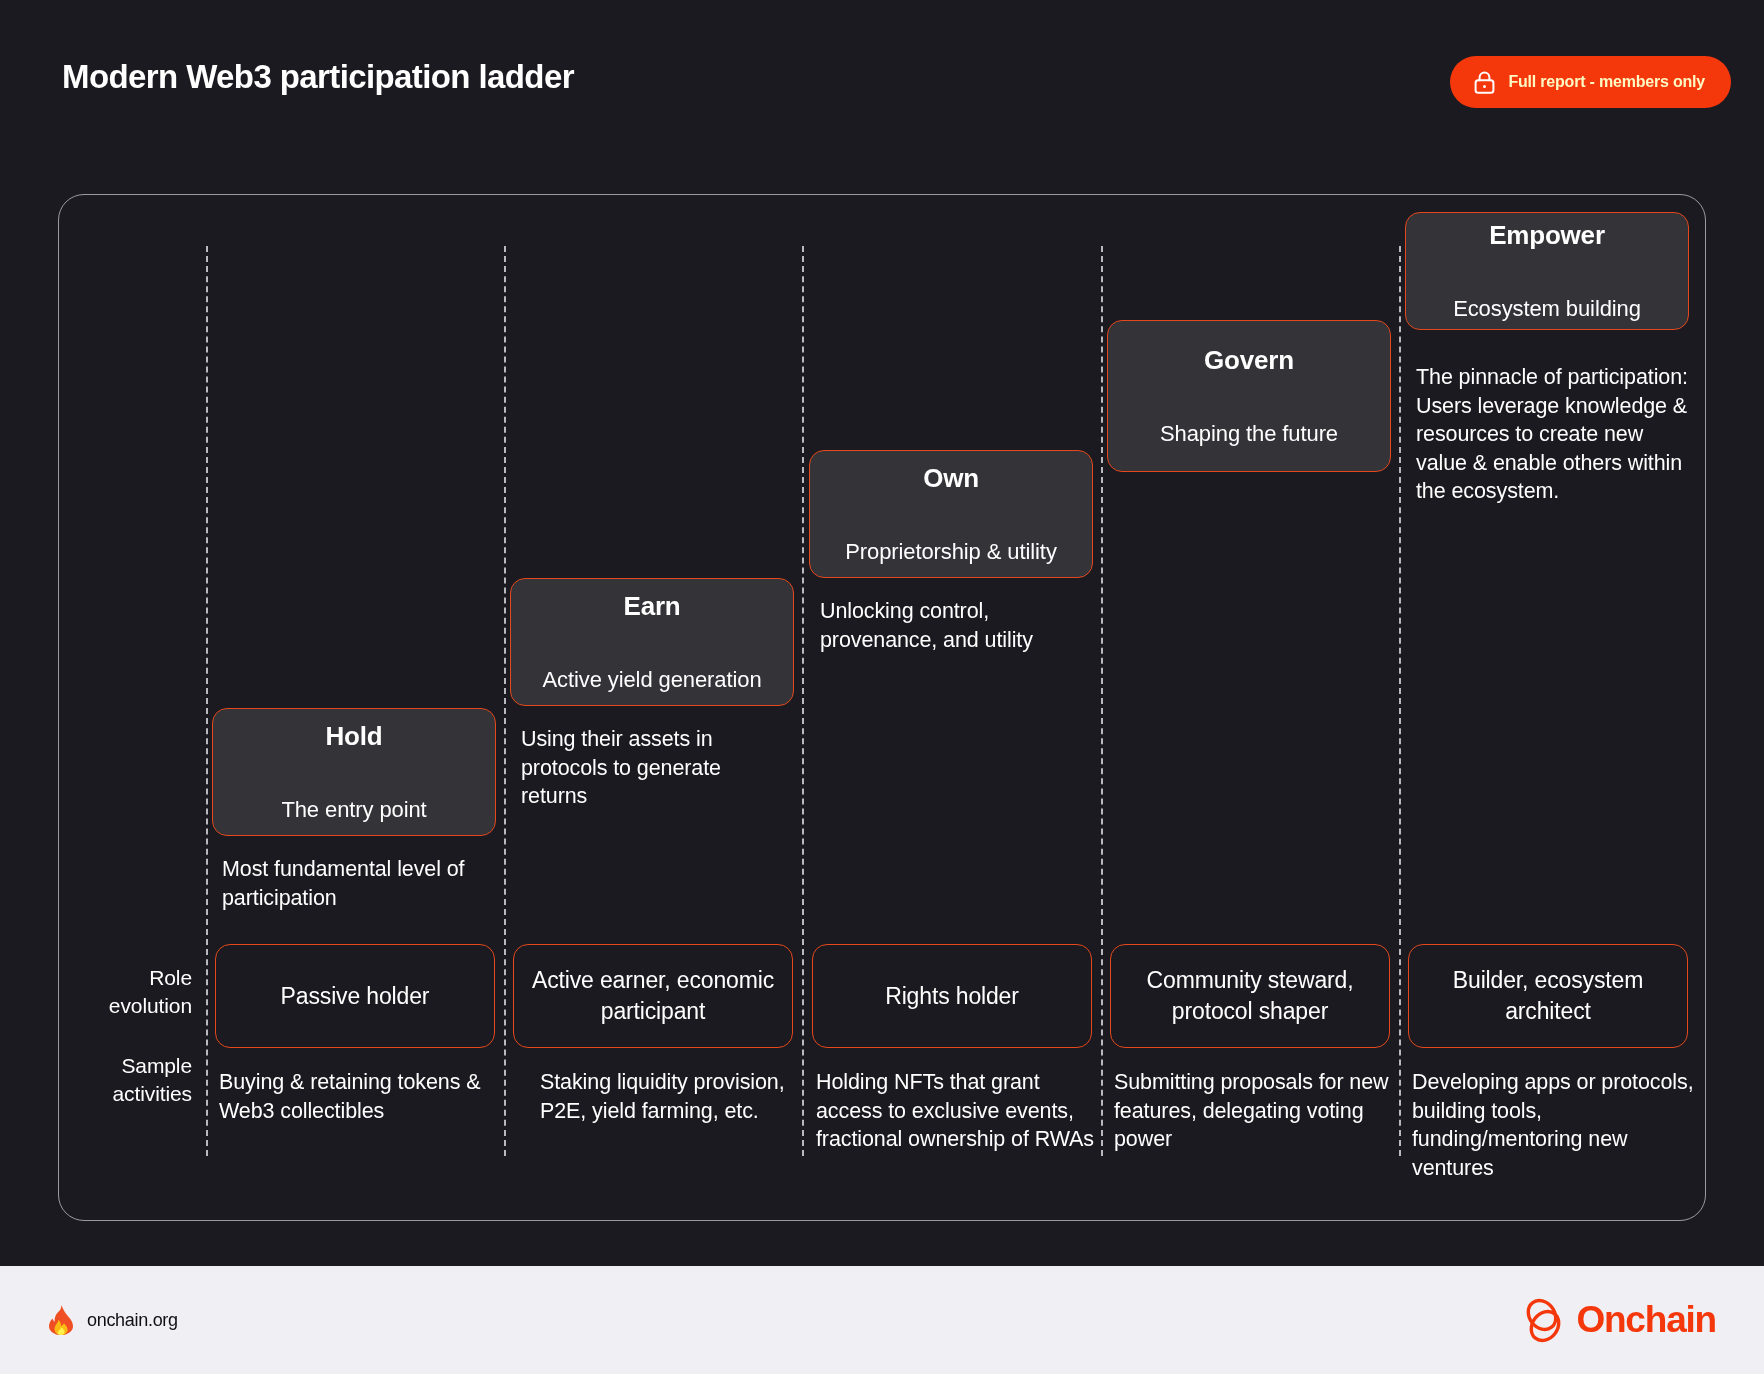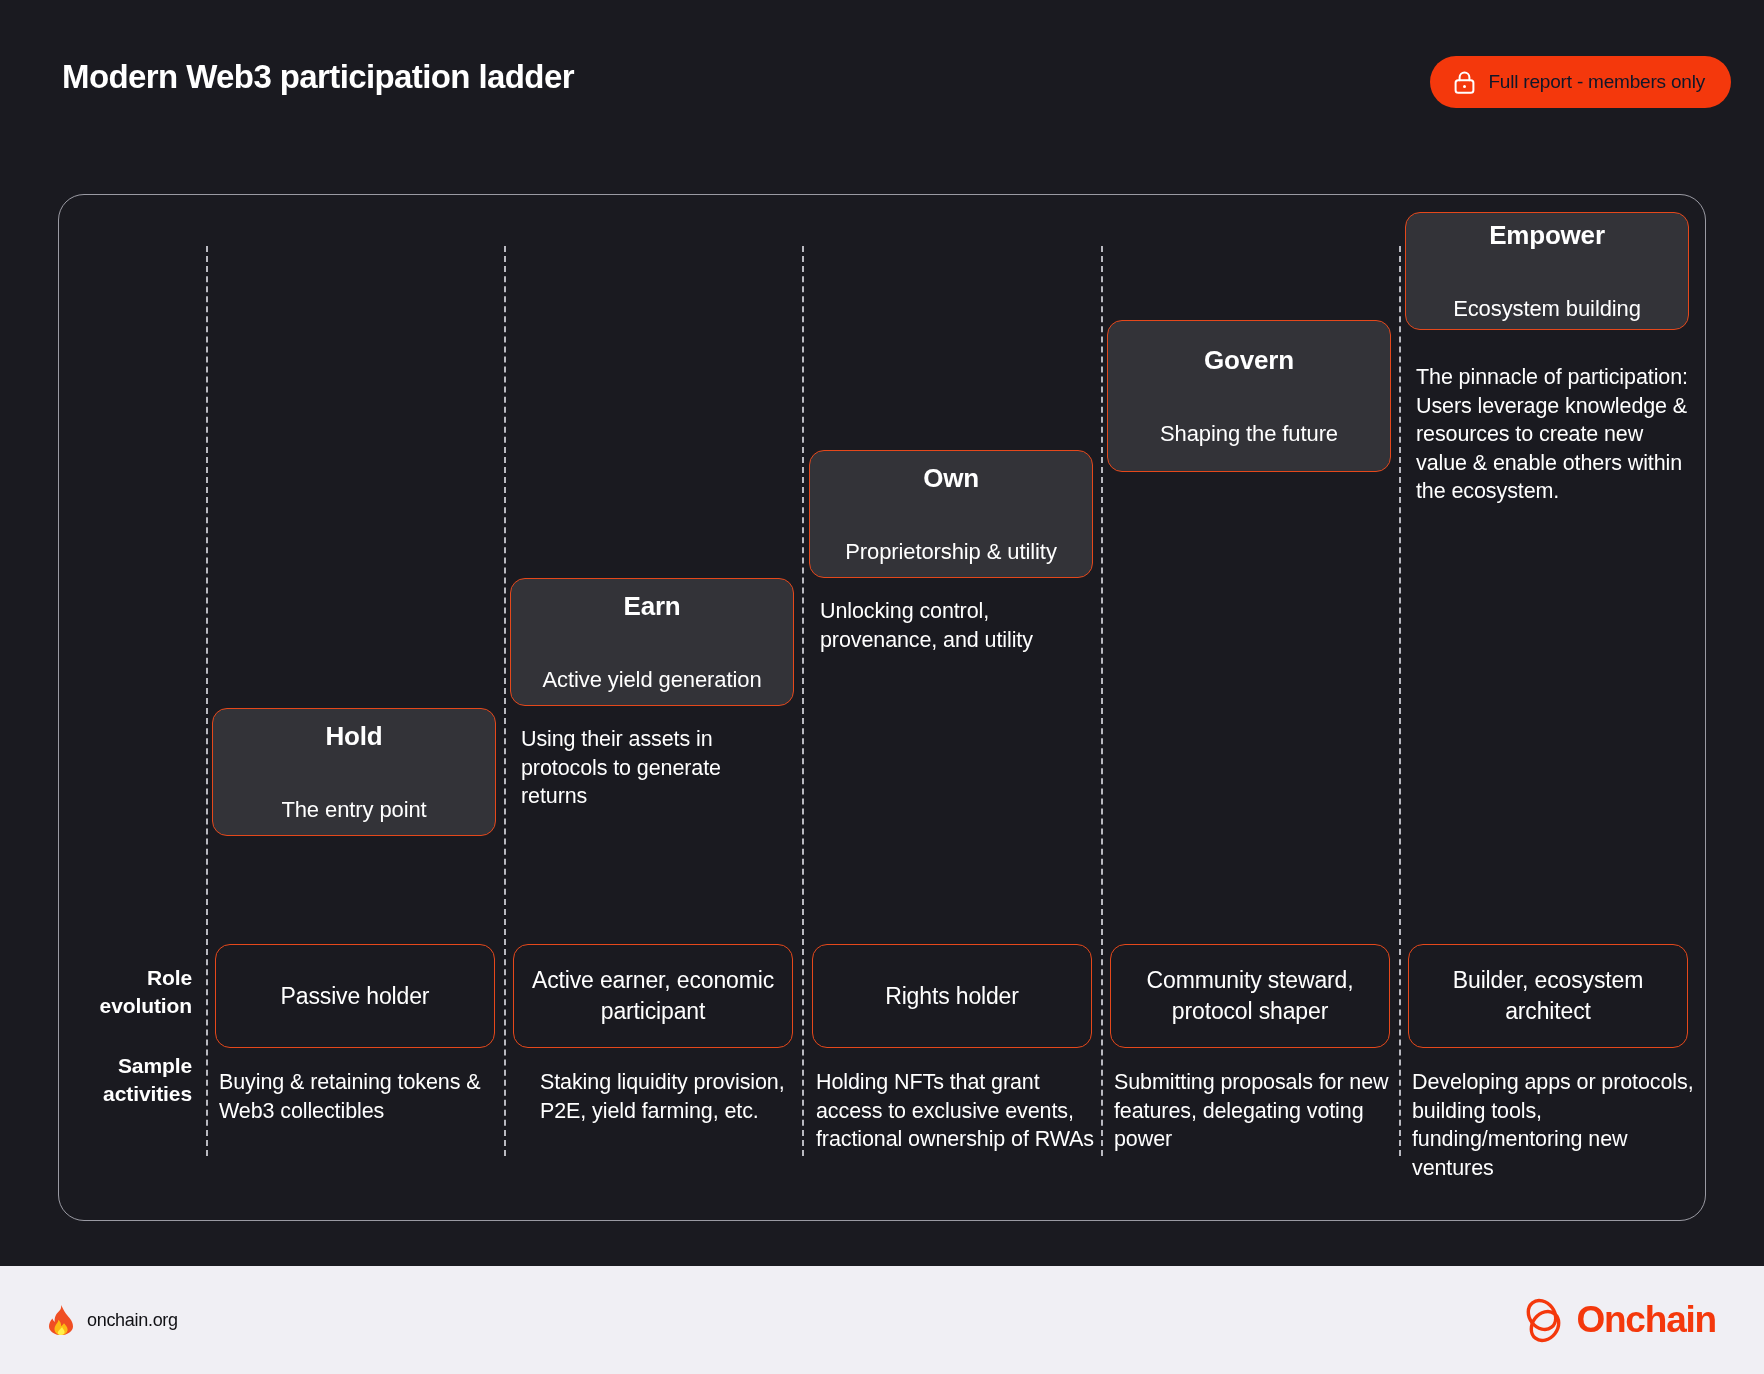--- a/index.html
+++ b/index.html
@@ -43,23 +43,23 @@
     height: 52px;
     border-radius: 26px;
     background: #F4380C;
     display: flex;
     align-items: center;
     gap: 13px;
     padding: 0 26px 0 24px;
   }
   .members-badge .lock-icon { display: block; width: 21px; height: 23px; }
   .members-badge-label {
-    font-size: 19px;
-    font-weight: normal;
-    color: #0f172a;
+    font-size: 16px;
+    font-weight: bold;
+    color: #fef9c3;
     white-space: nowrap;
     letter-spacing: -0.2px;
   }
 
   
   .frame {
     position: absolute;
     left: 58px;
     top: 194px;
     width: 1648px;
@@ -119,21 +119,21 @@
     color: #ffffff;
     letter-spacing: -0.1px;
   }
 
   
   .row-label {
     position: absolute;
     text-align: right;
     font-size: 21px;
     line-height: 28px;
-    font-weight: bold;
+    font-weight: normal;
     color: #ffffff;
     letter-spacing: -0.1px;
   }
   .role-card {
     position: absolute;
     top: 944px;
     height: 104px;
     border: 1.5px solid #E5481B;
     border-radius: 15px;
     background: transparent;
@@ -226,20 +226,21 @@
     <div class="divider" style="left:206px;"></div>
     <div class="divider" style="left:504px;"></div>
     <div class="divider" style="left:802px;"></div>
     <div class="divider" style="left:1101px;"></div>
     <div class="divider" style="left:1399px;"></div>
 
     <div class="step-card" style="left:212px; top:708px; width:284px; height:128px;">
       <span class="step-title">Hold</span>
       <span class="step-sub">The entry point</span>
     </div>
+    <div class="step-desc" style="left:222px; top:855px; width:270px;">Most fundamental level of participation</div>
 
     <div class="step-card" style="left:510px; top:578px; width:284px; height:128px;">
       <span class="step-title">Earn</span>
       <span class="step-sub">Active yield generation</span>
     </div>
     <div class="step-desc" style="left:521px; top:725px; width:262px;">Using their assets in protocols to generate returns</div>
 
     <div class="step-card" style="left:809px; top:450px; width:284px; height:128px;">
       <span class="step-title">Own</span>
       <span class="step-sub">Proprietorship &amp; utility</span>

